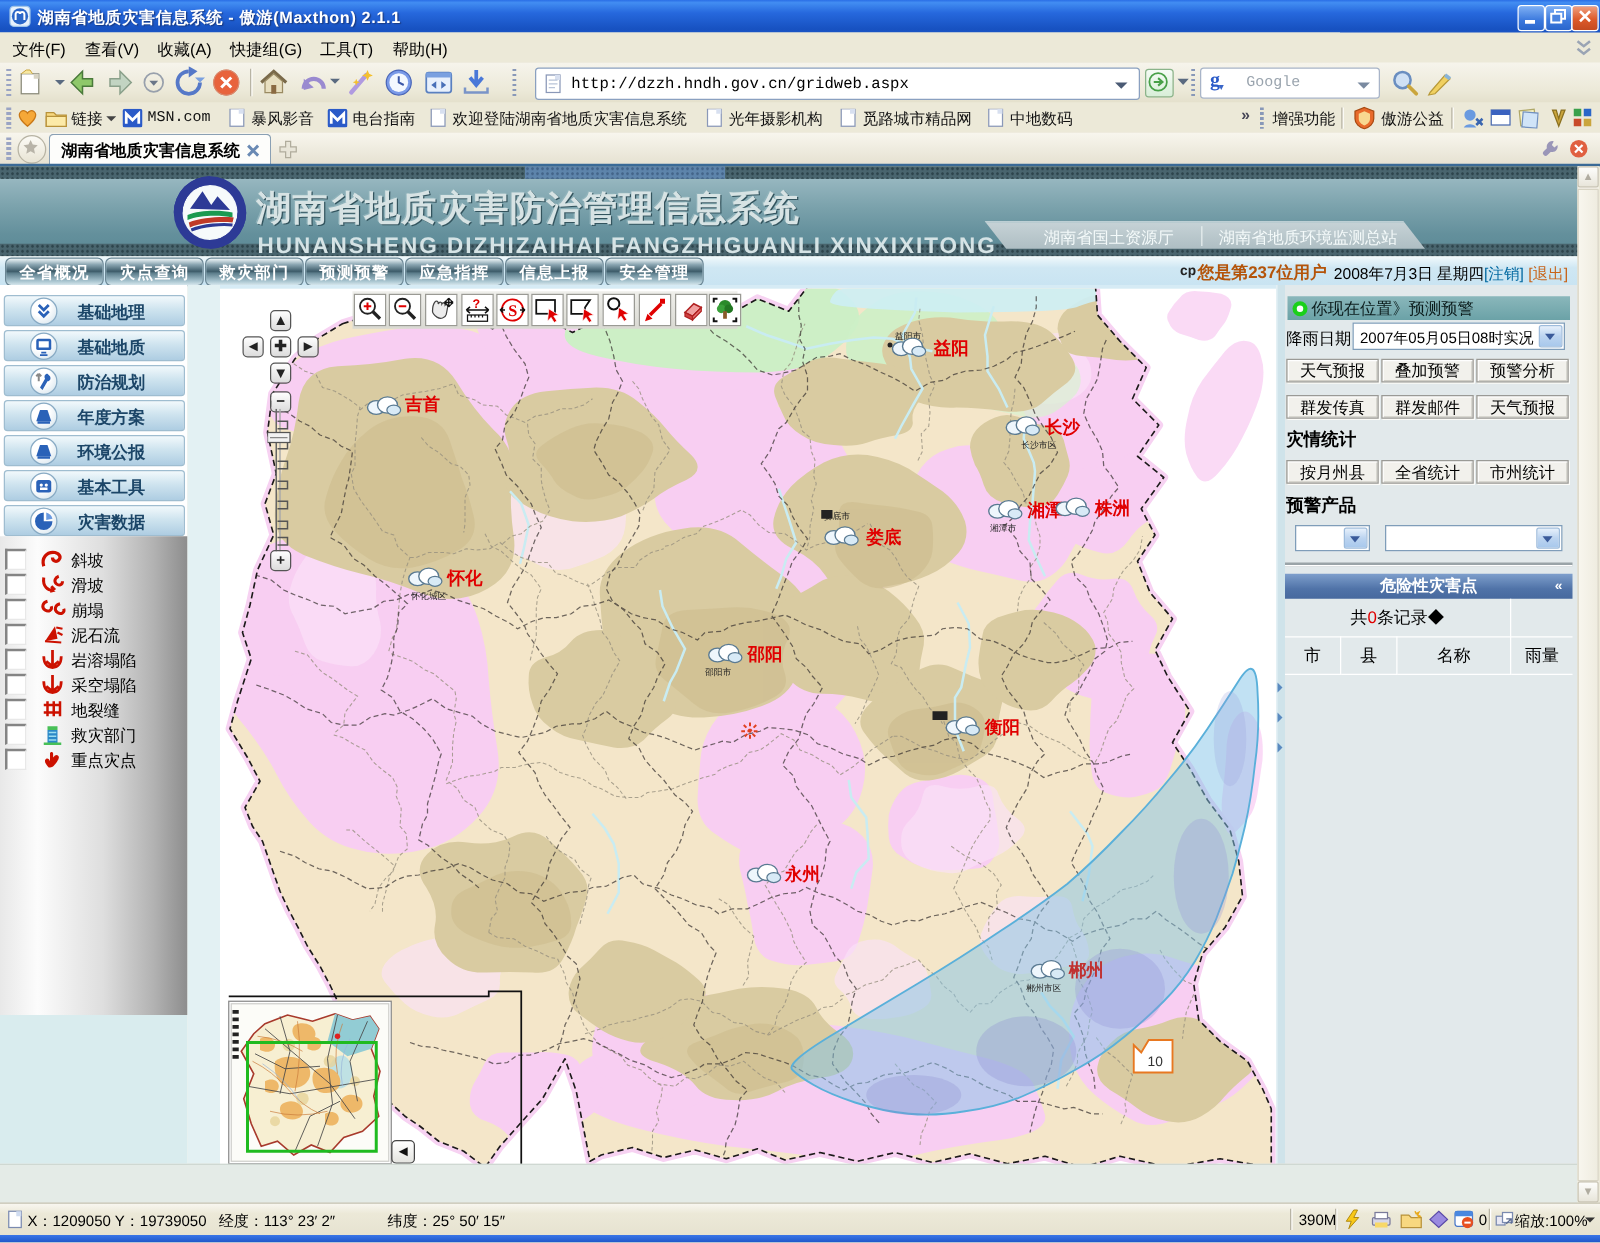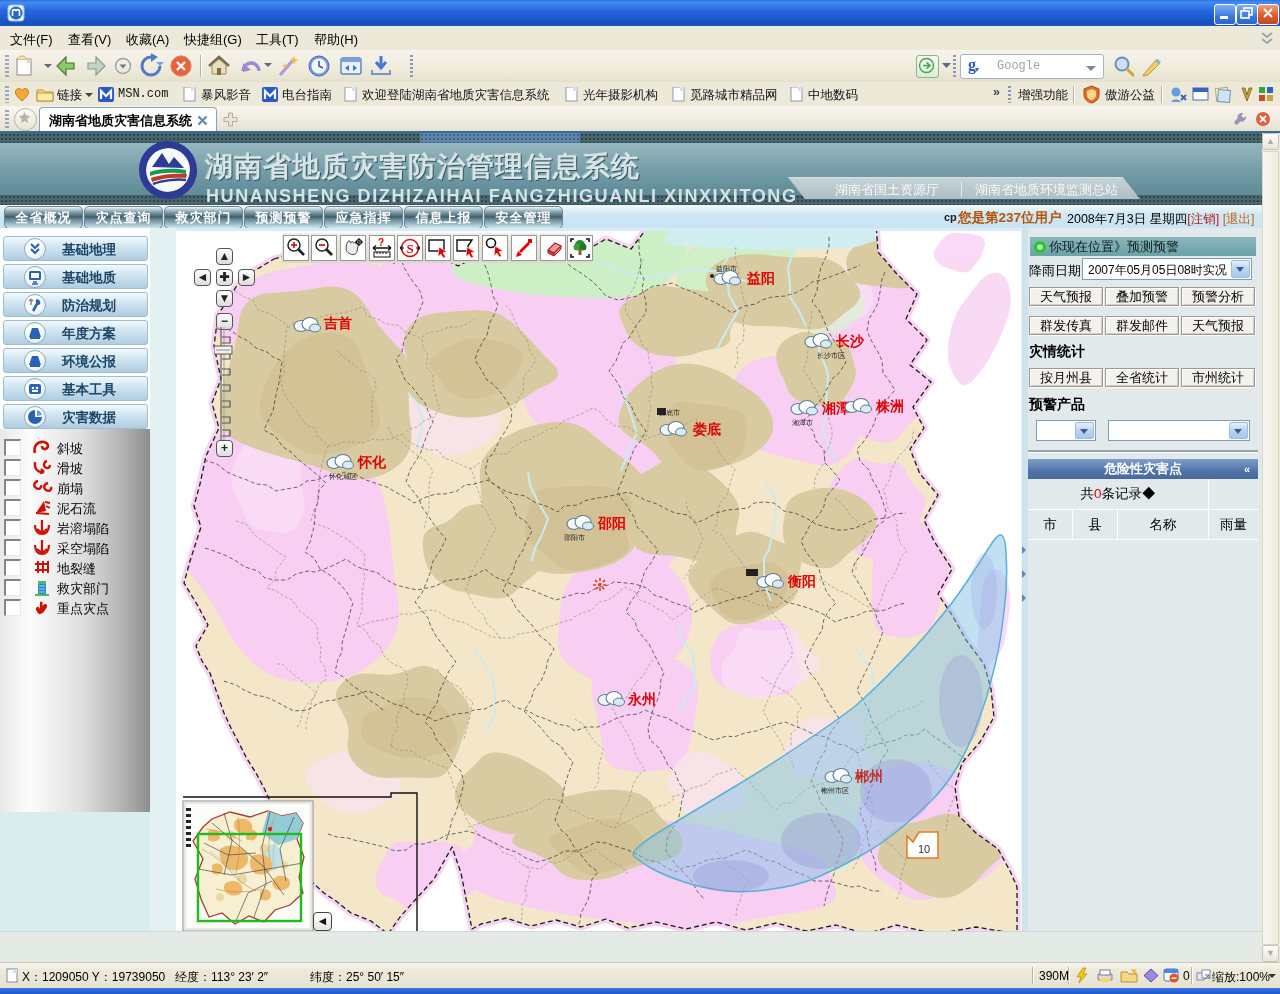--- a/index.html
+++ b/index.html
@@ -71,20 +71,21 @@
 .dotv{width:3px;background:repeating-linear-gradient(180deg,#8898b8 0 2px,transparent 2px 4px)}
 </style></head>
 <body>
 
 <div class="a" id="title">
  <svg class="a" style="left:7px;top:4px" width="18" height="18">
       <rect x="1" y="1" width="16" height="16" rx="3" fill="#e8f2fc" stroke="#9ec4e8"></rect>
       <circle cx="9" cy="9" r="6.5" fill="#2a66c8"></circle>
       <path d="M5.5 12 V7 a1.8 1.8 0 0 1 3.5 0 a1.8 1.8 0 0 1 3.5 0 V12" stroke="#fff" stroke-width="1.6" fill="none"></path>
     </svg>
+ <div class="a txt">湖南省地质灾害信息系统  -  傲游(Maxthon)  2.1.1</div>
  <div class="a wbtn" style="left:1214px;background:linear-gradient(#7fb0f4,#3a78dd 60%,#2a66cc)"><svg width="18" height="17">
         <rect x="4" y="11" width="8" height="3" fill="#fff"></rect>
       </svg></div>
  <div class="a wbtn" style="left:1236px;background:linear-gradient(#7fb0f4,#3a78dd 60%,#2a66cc)"><svg width="18" height="17">
         <rect x="6" y="3" width="8" height="7" fill="none" stroke="#fff" stroke-width="1.6"></rect>
         <rect x="3" y="6" width="8" height="7" fill="#4a84e0" stroke="#fff" stroke-width="1.6"></rect>
       </svg></div>
  <div class="a wbtn" style="left:1257px;background:linear-gradient(#f0a080,#dd5a2a 55%,#c44a20)"><svg width="18" height="17">
         <path d="M5 4 L13 12 M13 4 L5 12" stroke="#fff" stroke-width="2"></path>
       </svg></div>
@@ -156,20 +157,31 @@
  <svg class="a" style="left:338px;top:3px" width="26" height="26">
       <rect x="3" y="5" width="20" height="16" rx="2" fill="#e8f0fc" stroke="#5a80c0" stroke-width="1.4"></rect>
       <rect x="3" y="5" width="20" height="4" fill="#7aa0e0"></rect>
       <path d="M7 15 l4-3 v6 z M19 15 l-4-3 v6 z" fill="#4a70b8"></path>
     </svg>
  <svg class="a" style="left:368px;top:3px" width="26" height="26">
       <path d="M13 3 v10 M8 9 l5 6 l5-6" stroke="#4a78d8" stroke-width="3" fill="none"></path>
       <path d="M4 17 v4 h18 v-4" fill="none" stroke="#7a94c8" stroke-width="2"></path>
     </svg>
  <div class="a dotv" style="left:410px;top:5px;height:22px"></div>
+ <div class="a" id="addr">
+  <svg class="a" style="left:6px;top:4px" width="16" height="16">
+        <rect x="2" y="1" width="11" height="14" fill="#fff" stroke="#8a98b8"></rect>
+        <path d="M9 1 h4 v4 h-4 z" fill="#d8e0f0"></path>
+        <path d="M4 5 h7 M4 8 h7 M4 11 h5" stroke="#b8c4d8" stroke-width="1"></path>
+      </svg>
+  <div class="u">http://dzzh.hndh.gov.cn/gridweb.aspx</div>
+  <svg class="a" style="left:462px;top:9px" width="12" height="10">
+        <path d="M1 2 l5 5 l5-5" fill="#4a5a74"></path>
+      </svg>
+ </div>
  <div class="a" style="left:916px;top:5px;width:21px;height:21px;background:linear-gradient(#f4fbf4,#d8eed8);border:1px solid #8ab48a;border-radius:3px"><svg width="19" height="19">
         <circle cx="9.5" cy="9.5" r="7" fill="none" stroke="#48a048" stroke-width="1.4"></circle>
         <path d="M6 9.5 h6 M9.5 6.5 l3.5 3 l-3.5 3" stroke="#48a048" stroke-width="1.6" fill="none"></path>
       </svg></div>
  <svg class="a" style="left:941px;top:10px" width="12" height="12">
       <path d="M1 3 l4.5 5 l4.5-5" fill="#5a6a80"></path>
     </svg>
  <div class="a dotv" style="left:953px;top:5px;height:22px"></div>
  <div class="a" id="gbox">
   <span class="a" style="left:7px;top:1px;font-size:16px;font-weight:bold;color:#2a5ac8;font-family:'Liberation Serif',serif">g</span>
@@ -322,21 +334,21 @@
 <div class="a" id="navrow"></div>
 <div class="a nbtn" style="left:4px">全省概况</div>
 <div class="a nbtn" style="left:84px">灾点查询</div>
 <div class="a nbtn" style="left:164px">救灾部门</div>
 <div class="a nbtn" style="left:244px">预测预警</div>
 <div class="a nbtn" style="left:324px">应急指挥</div>
 <div class="a nbtn" style="left:404px">信息上报</div>
 <div class="a nbtn" style="left:484px">安全管理</div>
 <div class="a" style="left:944px;top:211px;font-size:11px;font-weight:bold;color:#222">cp</div>
 <div class="a" style="left:958px;top:209px;font-size:13.5px;font-weight:bold;color:#b4540a">您是第237位用户</div>
-<div class="a" style="left:1067px;top:211px;font-size:12.5px;color:#000">2008年7月3日 星期四<span style="color:#b91c1c;">[注销]</span>  <span style="color:#c8641a">[退出]</span></div>
+<div class="a" style="left:1067px;top:211px;font-size:12.5px;color:#000">2008年7月3日 星期四<span style="color:#0369a1;">[注销]</span>  <span style="color:#c8641a">[退出]</span></div>
 
 <div class="a" id="sidebar"></div>
 <div class="a sbtn" style="top:236px">
     <div class="c"><svg width="20" height="20">
         <path d="M6 5 l4 4 l4-4 M6 10 l4 4 l4-4" stroke="#2a62b8" stroke-width="2.2" fill="none"></path>
       </svg></div>
     <div class="t">基础地理</div>
   </div>
 <div class="a sbtn" style="top:264px">
     <div class="c"><svg width="20" height="20">

